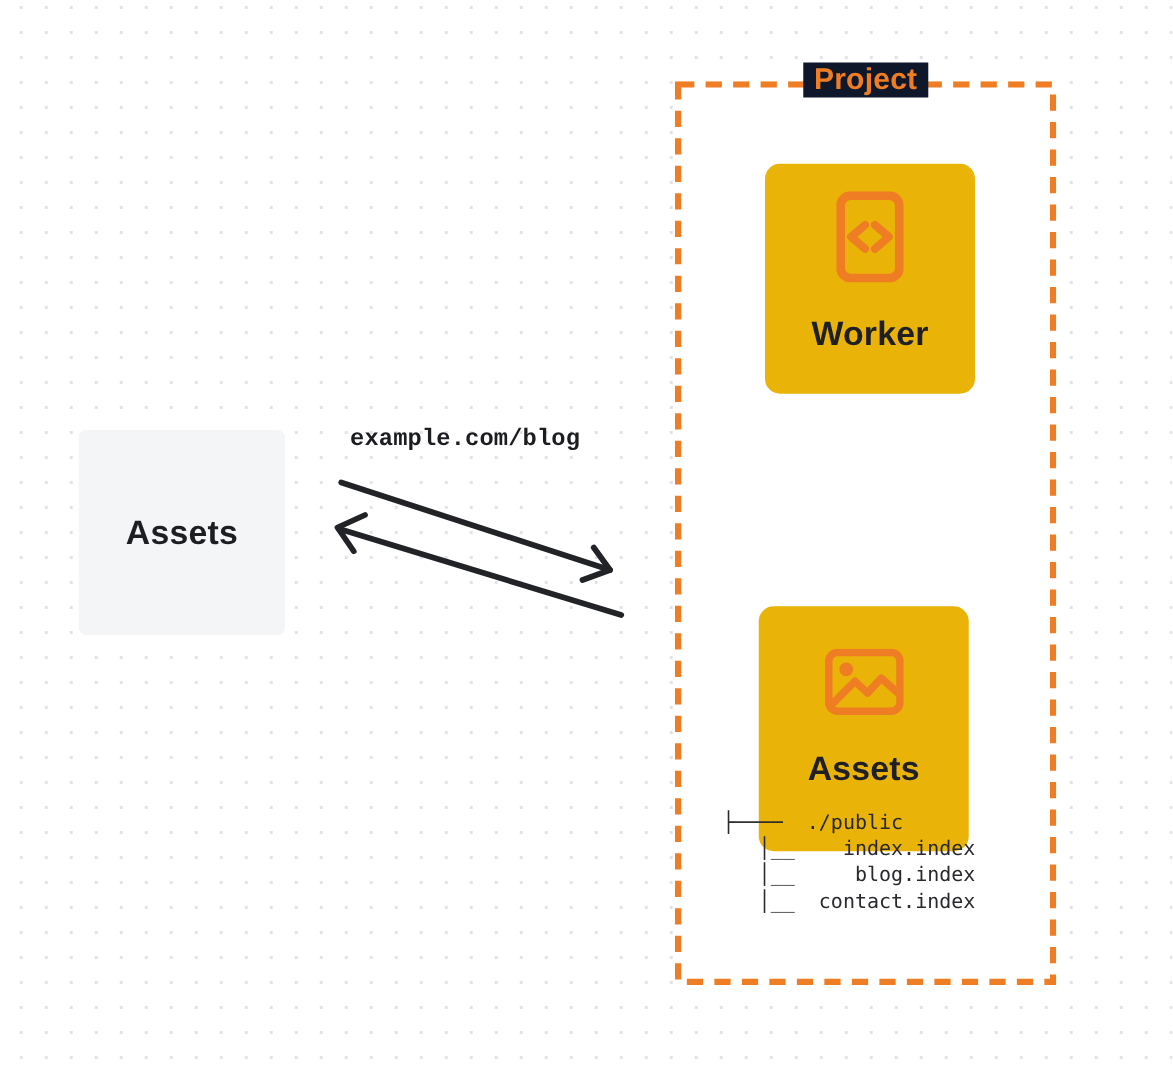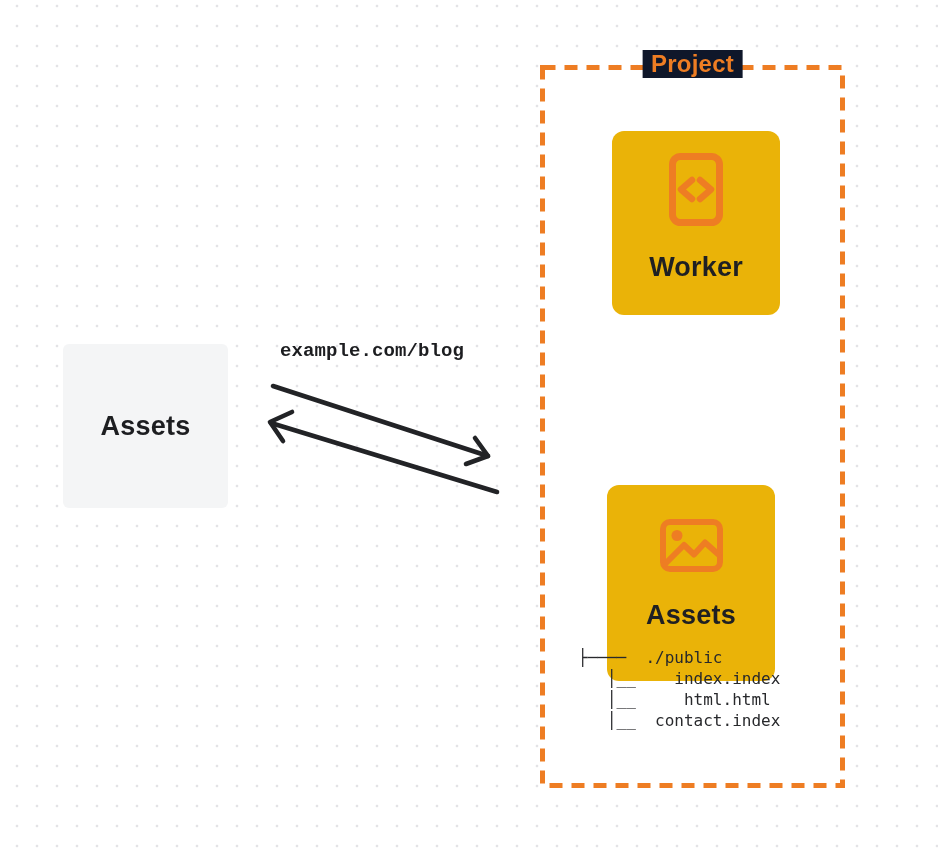--- a/index.html
+++ b/index.html
@@ -147,16 +147,16 @@
 
     <div class="node-card assets-card">
       <svg class="node-icon" width="63" height="53" viewBox="0 0 63 53">
         <rect x="3" y="3" width="57" height="47" rx="7" fill="none" stroke-width="6" stroke="#ee7d23"></rect>
         <circle cx="17" cy="16.5" r="5.5" stroke="none" fill="#ee7d23"></circle>
         <polyline points="5,45 24,26 34,35.5 45,23.5 58.5,35.5" fill="none" stroke-width="6" stroke-linecap="round" stroke-linejoin="round" stroke="#ee7d23"></polyline>
       </svg>
       <div class="node-label">Assets</div>
     </div>
 
-    <pre class="file-tree"><div>├────  ./public</div><div>   │__    index.index</div><div>   │__     html.html</div><div>   │__  contact.index</div></pre>
+    <pre class="file-tree"><div>├────  ./public</div><div>   │__    index.index</div><div>   │__     blog.index</div><div>   │__  contact.index</div></pre>
   </div>
 
 </div>
 
 </body></html>

